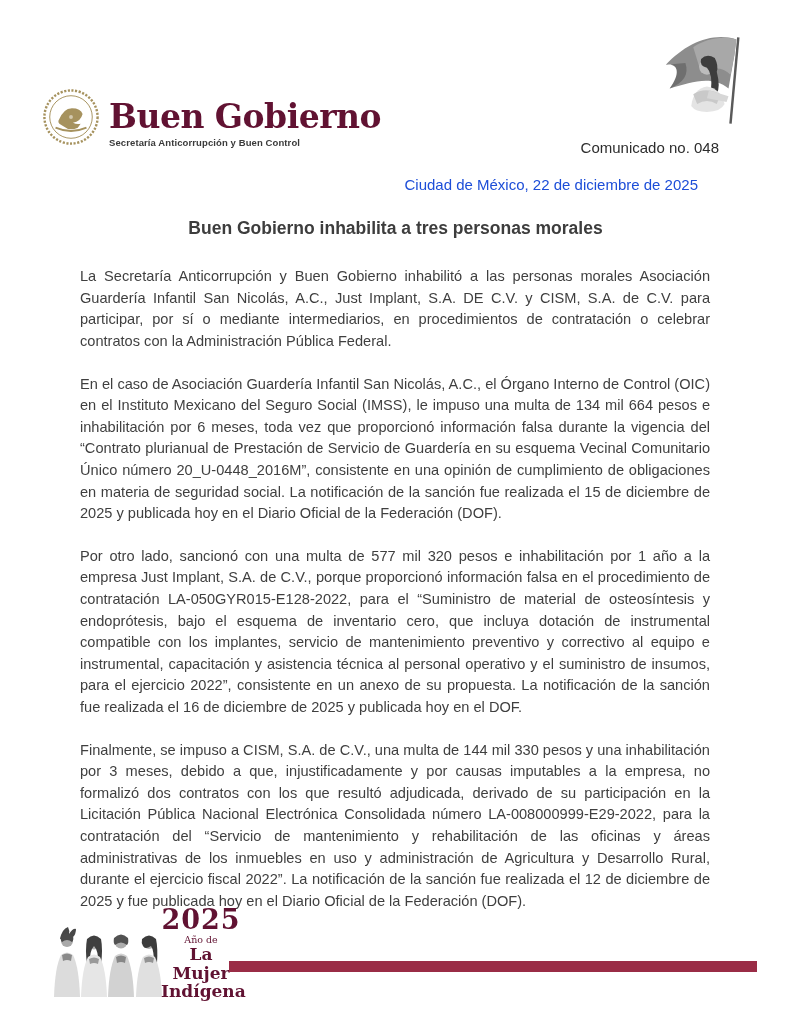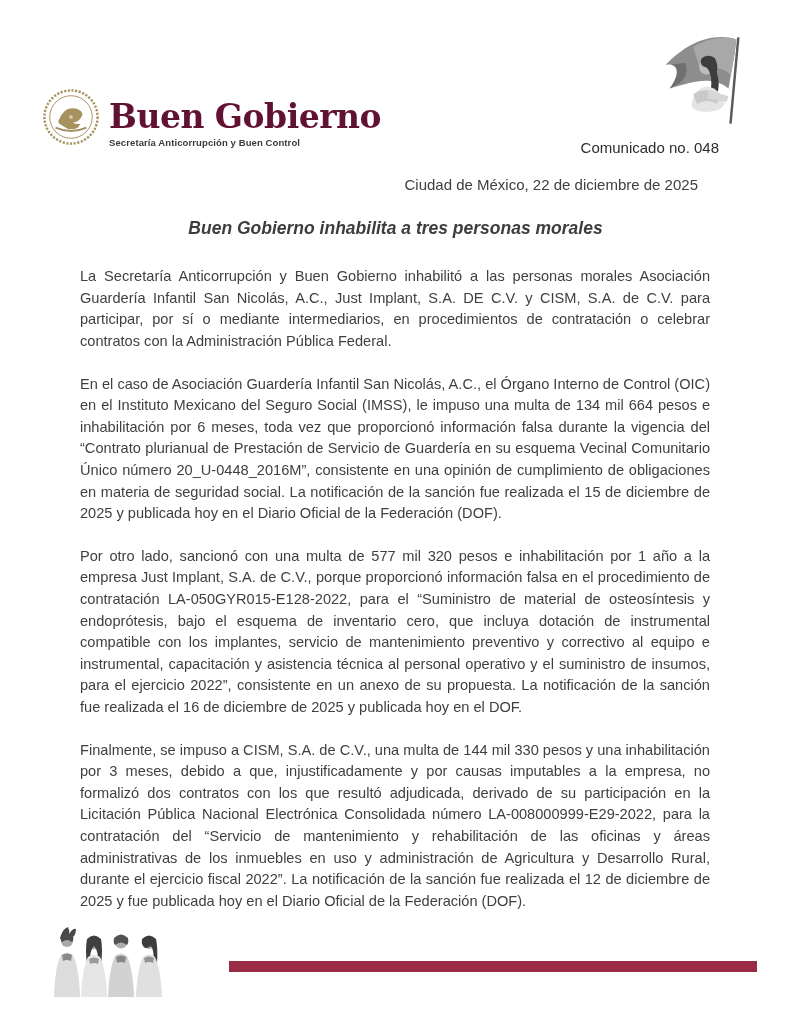--- a/index.html
+++ b/index.html
@@ -41,32 +41,31 @@
     margin-top:2px;
     letter-spacing:0.1px;
   }
   .flag-illo{position:absolute;top:33px;right:37px;width:98px;height:99px;}
   .comunicado{
     position:absolute;top:139px;right:72px;
     font-size:15px;color:#2d2d2d;
   }
   .dateline{
     position:absolute;top:176px;right:93px;
-    font-size:15px;color:#404040;
+    font-size:15px;color:#1d4ed8;
   }
   
   .doc-title{
     margin:215px 0 0 0;
     padding:0 120px;
     text-align:center;
     font-size:17.5px;
     font-weight:bold;
     color:#3d3d3d;
     line-height:1.5;
-    font-style:italic;
   }
   main{padding:25px 81px 0 80px;}
   main p{
     margin:0 0 21px 0;
     text-align:justify;
     font-size:14.6px;
     line-height:21.6px;
     color:var(--text);
   }
   
@@ -146,16 +145,22 @@
     <path d="M64 15 q7 -7 14 0 q1 5 -1 7 q-6 -5 -12 0 q-2 -2 -1 -7 z" fill="#525252"></path>
     <path d="M58 74 q1 -28 7 -41 q6 -5 12 0 q6 13 7 41 z" fill="#d2d2d2"></path>
     <path d="M66 34 q5 -3 10 0 l-1 6 q-4 -2 -8 0 z" fill="#878787"></path>
 
     <circle cx="99" cy="20" r="6" fill="#b3b3b3"></circle>
     <path d="M92 16 q7 -7 14 0 q2 9 1 24 l-3 1 q0 -14 -3 -18 q-6 4 -8 0 q-2 -3 -1 -7 z" fill="#3c3c3c"></path>
     <path d="M86 74 q1 -27 7 -40 q6 -5 12 0 q6 13 7 40 z" fill="#e0e0e0"></path>
     <path d="M94 35 q5 -3 10 0 l-1 5 q-4 -2 -8 0 z" fill="#949494"></path>
   </svg>
 
+  <div class="year-block">
+    <div class="year">2025</div>
+    <div class="year-sub">Año de</div>
+    <div class="campaign">La Mujer</div>
+    <div class="campaign">Indígena</div>
+  </div>
 
   <div class="footer-bar"></div>
 
 </div>
 
 </body></html>

